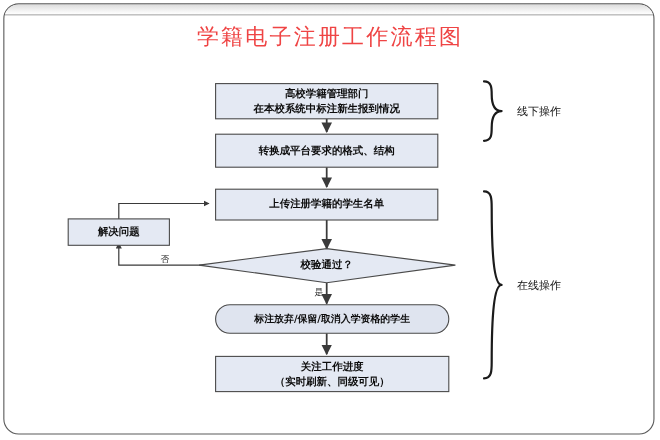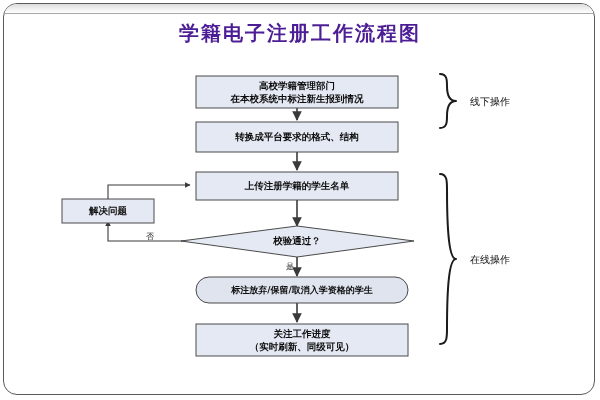--- a/index.html
+++ b/index.html
@@ -38,23 +38,23 @@
   }
 
   
   #title {
     position: absolute;
     left: 0;
     top: 20px;
     width: 600px;
     text-align: center;
     font-size: 20px;
-    font-weight: bold;
+    font-weight: normal;
     letter-spacing: 2px;
-    color: #4c1d95;
+    color: #ef4444;
     white-space: nowrap;
   }
 
   
   #canvas {
     position: absolute;
     left: 0;
     top: 0;
     width: 600px;
     height: 400px;

